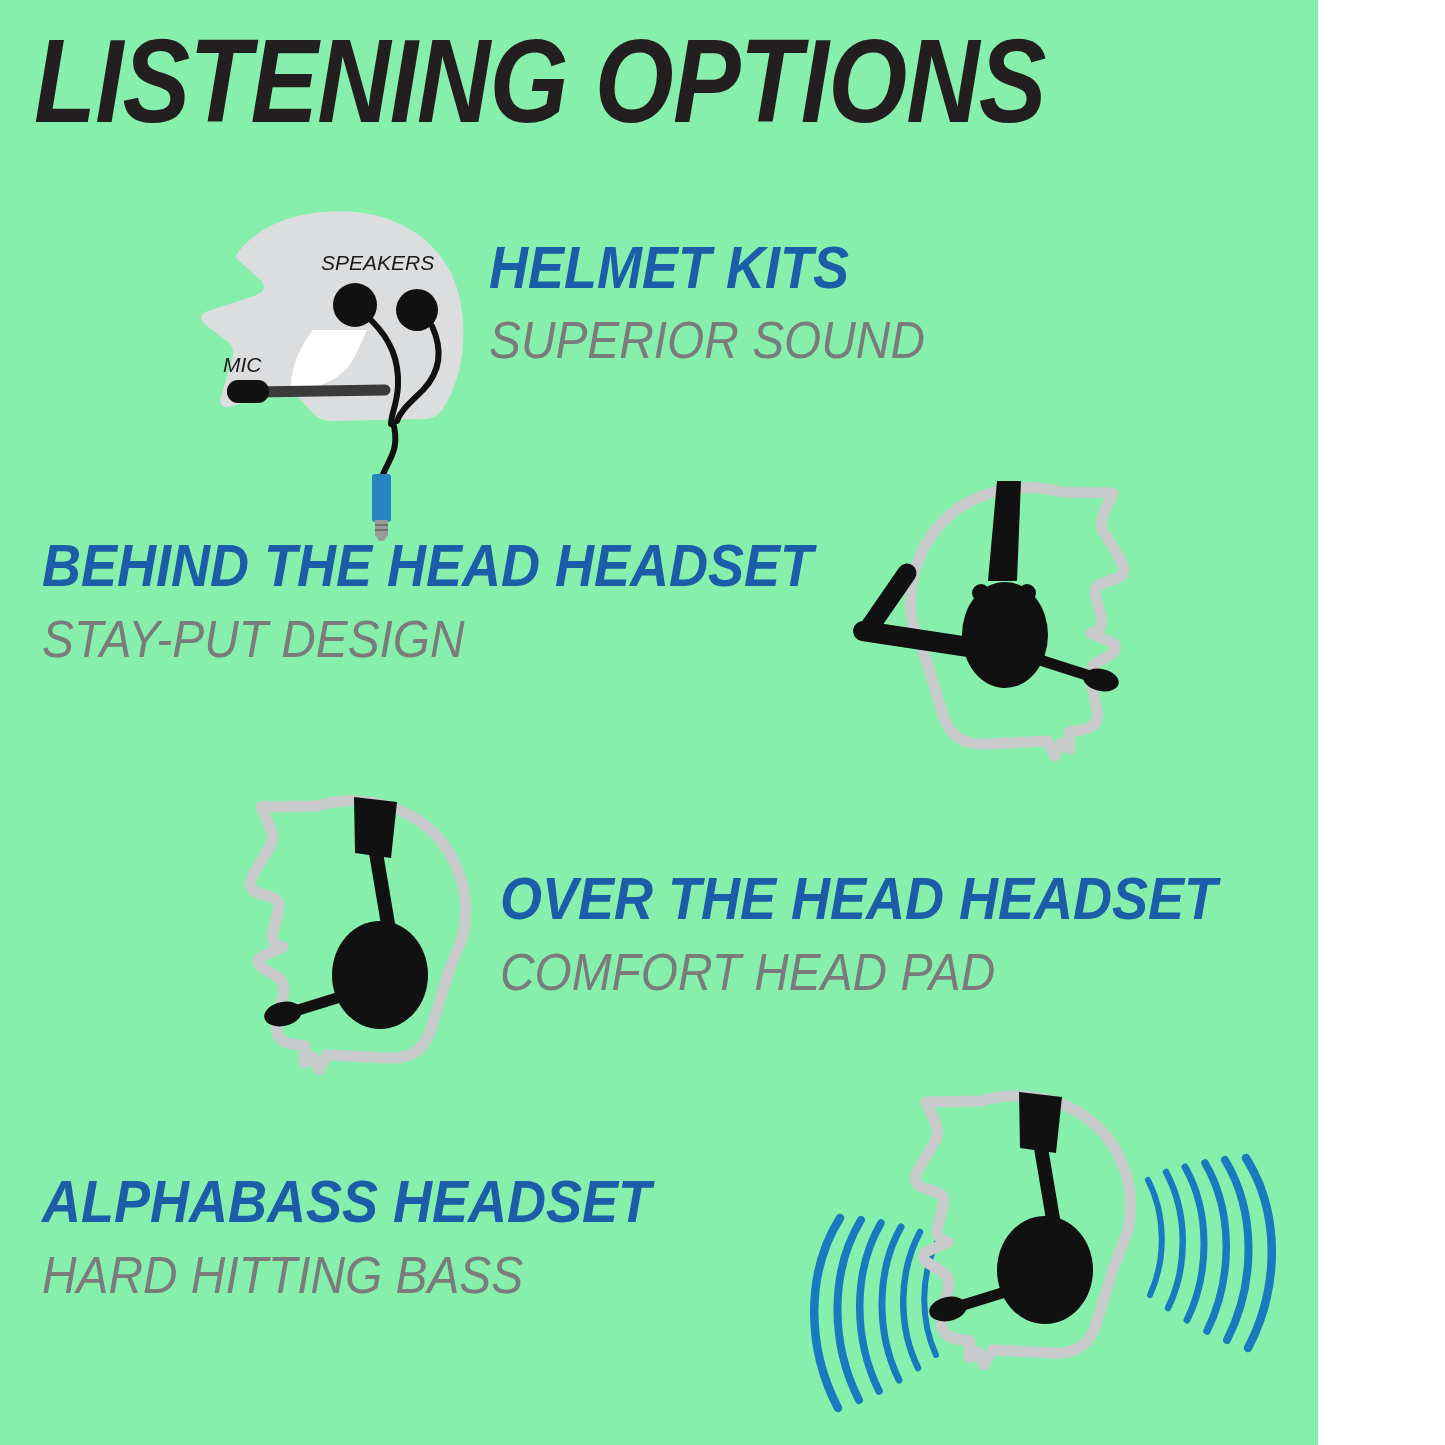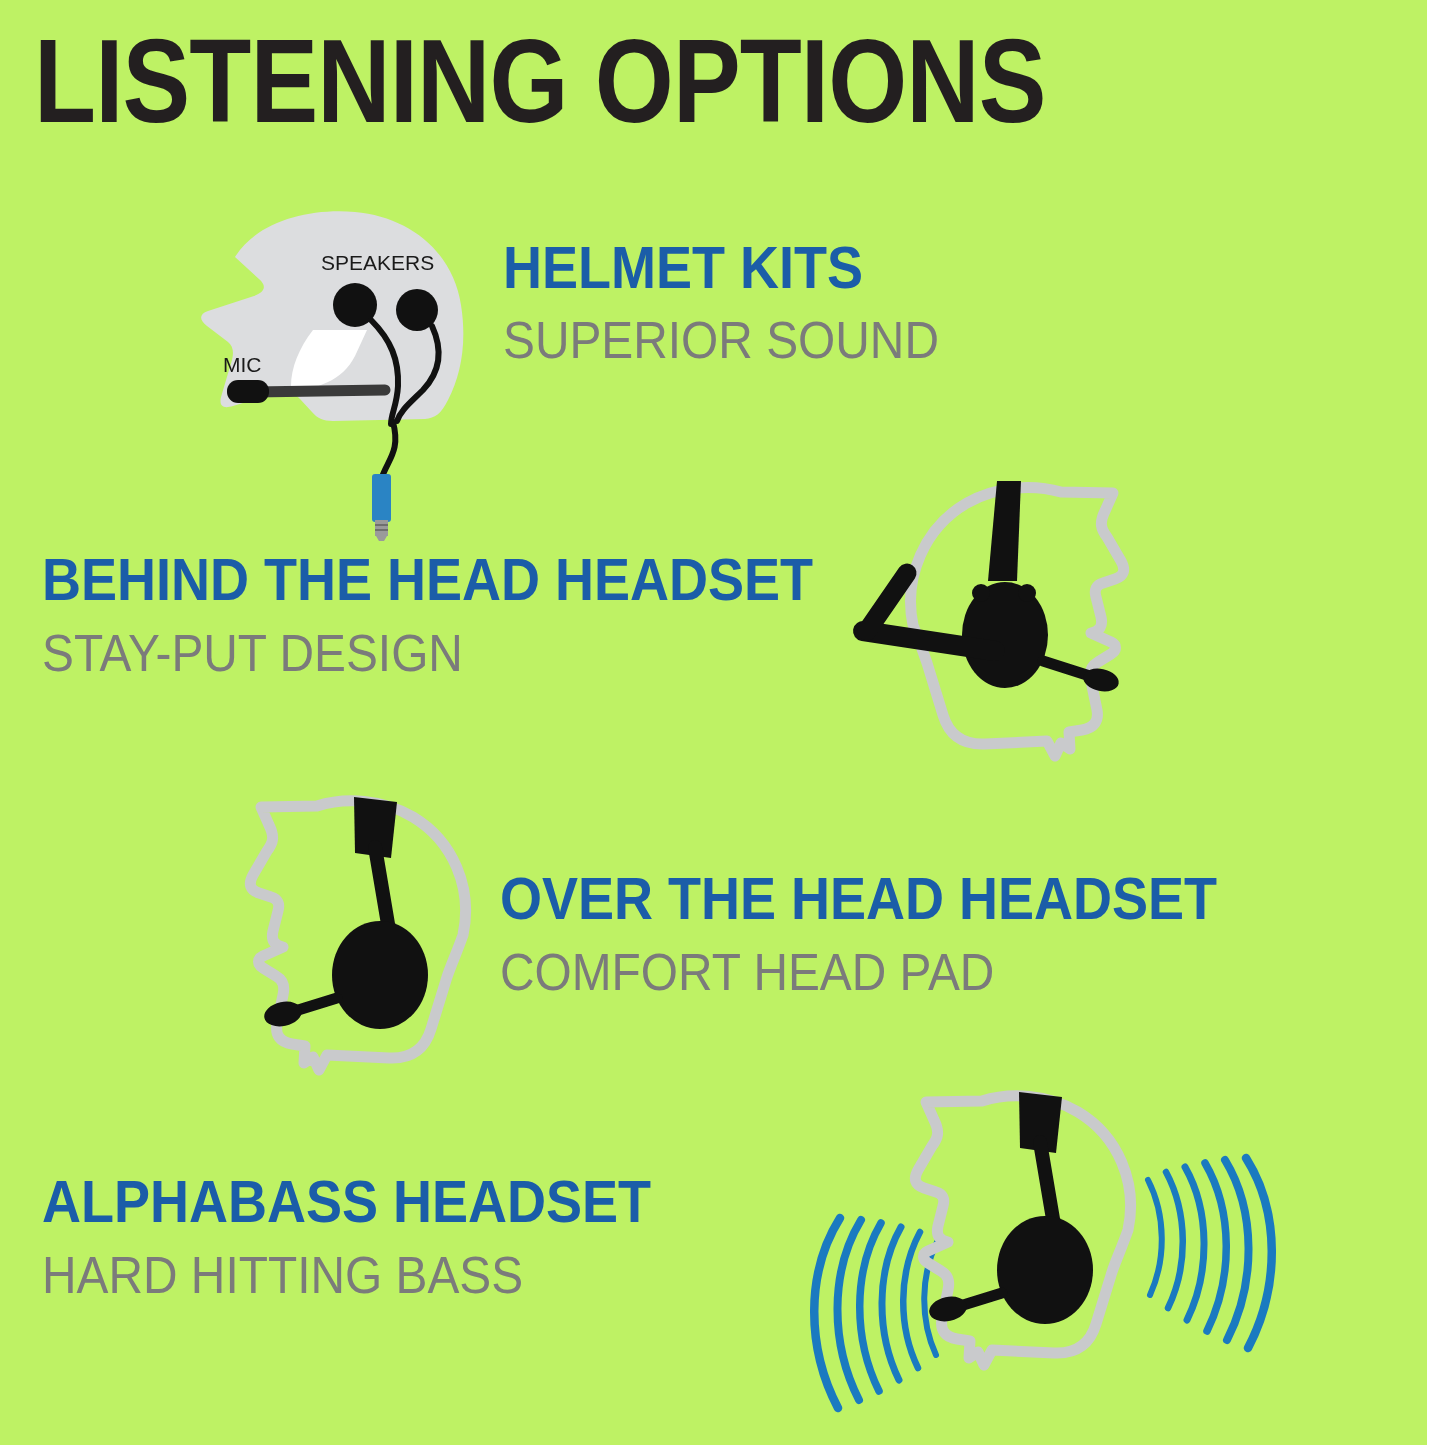--- a/index.html
+++ b/index.html
@@ -5,24 +5,25 @@
   html, body {
     margin: 0;
     padding: 0;
     background: #ffffff;
   }
   body {
     font-family: "Liberation Sans", sans-serif;
   }
   #page {
     position: relative;
-    width: 1427px;
+    width: 1318px;
     height: 1445px;
-    background: #bef264;
+    background: #86efac;
     overflow: hidden;
+    font-style: italic;
   }
 
   
   #title {
     position: absolute;
     left: 34px;
     top: 22px;
     font-family: "Liberation Sans", sans-serif;
     font-weight: bold;
     font-size: 118px;
@@ -50,26 +51,26 @@
   .subline {
     font-family: "Liberation Sans", sans-serif;
     font-weight: normal;
     color: #7b7b7b;
     line-height: 1;
     transform-origin: left top;
     white-space: nowrap;
   }
 
   
-  #sec1-text { left: 503px; top: 238px; }
+  #sec1-text { left: 489px; top: 238px; }
   #sec1-text .headline { font-size: 60px; transform: scaleX(0.90); }
   #sec1-text .subline  { font-size: 52px; transform: scaleX(0.92); margin-top: 16px; }
 
   
-  #sec2-text { left: 42px; top: 550px; }
+  #sec2-text { left: 42px; top: 536px; }
   #sec2-text .headline { font-size: 60px; transform: scaleX(0.90); }
   #sec2-text .subline  { font-size: 52px; transform: scaleX(0.92); margin-top: 17px; }
 
   
   #sec3-text { left: 500px; top: 869px; }
   #sec3-text .headline { font-size: 60px; transform: scaleX(0.90); }
   #sec3-text .subline  { font-size: 52px; transform: scaleX(0.92); margin-top: 17px; }
 
   
   #sec4-text { left: 42px; top: 1172px; }

